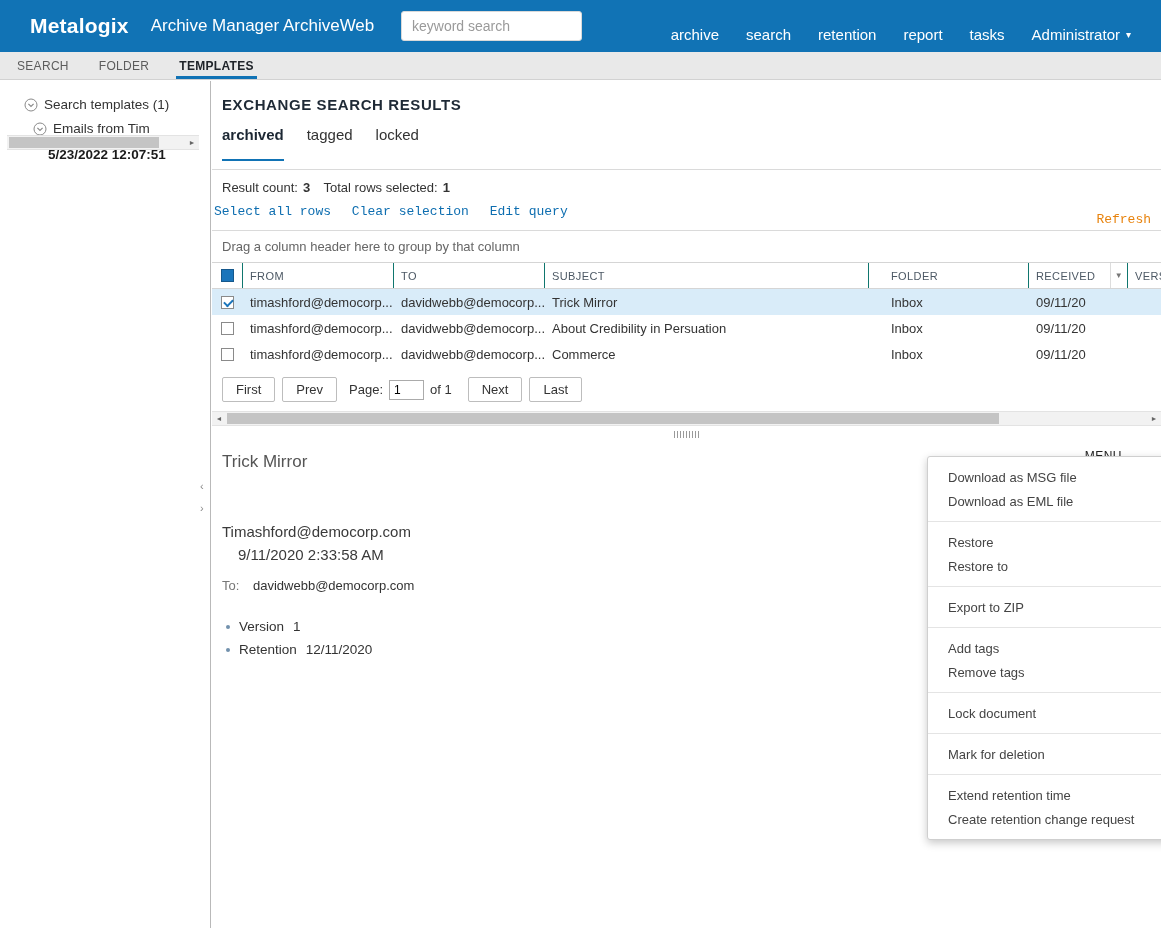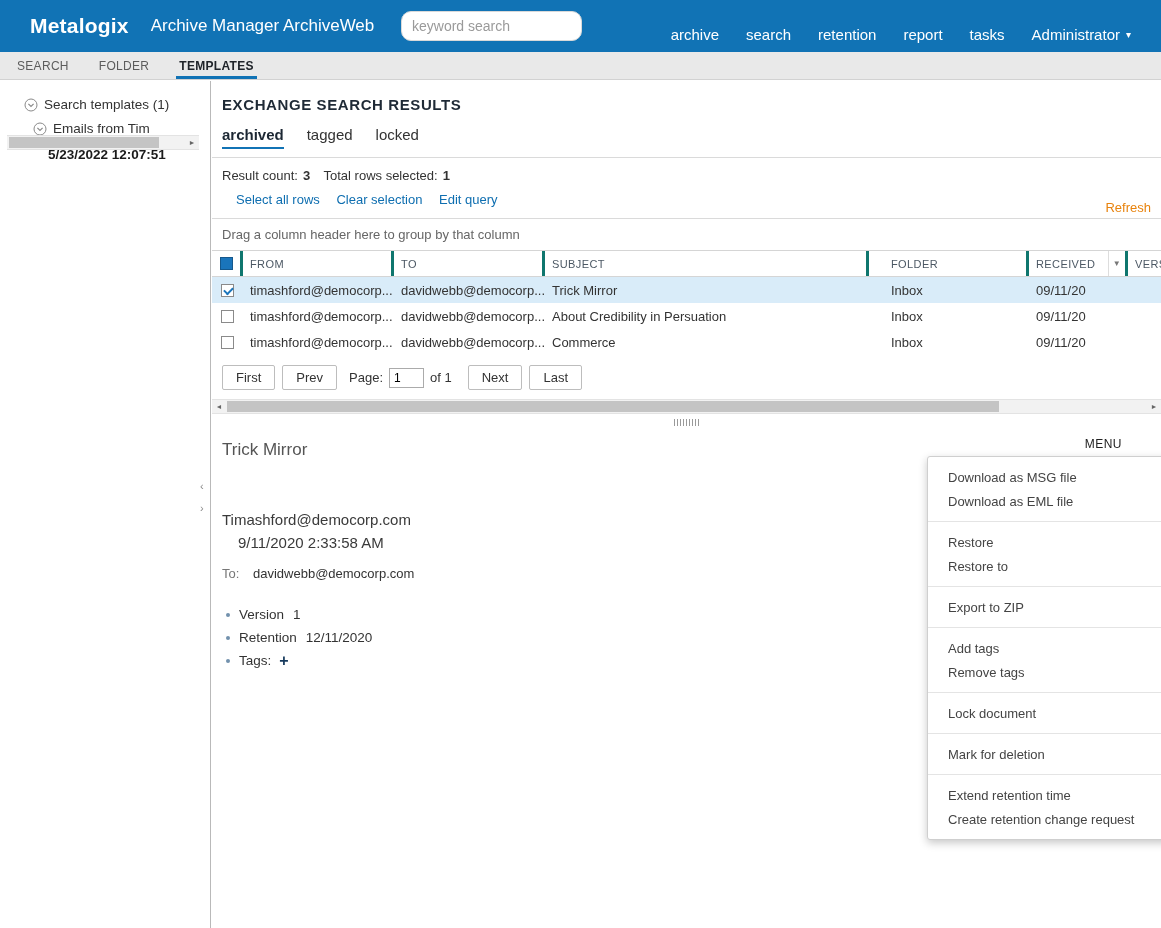--- a/index.html
+++ b/index.html
@@ -13,21 +13,21 @@
   
   .app-header {
     position:absolute; top:0; left:0; width:100%; height:52px;
     background: var(--header-bg, #1173b5);
     display:flex; align-items:center;
   }
   .logo { color:#fff; font-size:21px; font-weight:bold; margin-left:30px; letter-spacing:.2px; }
   .app-title { color:#fff; font-size:17px; margin-left:22px;text-align:center; }
   .kw-search {
     position:absolute; left:401px; top:11px; width:181px; height:30px;
-    border:1px solid #d9d9d9; border-radius:10px; padding:8px 10px; font-size:14px;
+    border:1px solid #d9d9d9; border-radius:3px; padding:8px 10px; font-size:14px;
     font-family:"Liberation Sans",sans-serif; color:#333; outline:none;
   }
   .kw-search::placeholder { color:#9a9a9a; }
   .nav { position:absolute; right:30px; top:0; height:68px; display:flex; align-items:center; gap:27px; }
   .nav-item { color:#fff; font-size:15px; cursor:pointer; position:relative; height:52px; display:flex; align-items:center; }
   .nav-item .caret-up {
     position:absolute; bottom:0; left:50%; margin-left:-6px; width:0; height:0;
     border-left:6px solid transparent; border-right:6px solid transparent; border-bottom:7px solid #fff;
   }
   .nav-item .dd-caret { font-size:10px; margin-left:6px; }
@@ -56,35 +56,35 @@
   .side-hscroll { position:absolute; bottom:27px; left:7px; width:192px; }
   
   .hscroll { position:relative; height:15px; background:#f2f2f2; border-top:1px solid #e3e3e3; border-bottom:1px solid #e3e3e3; }
   .hscroll .thumb { position:absolute; top:1px; height:11px; background:#c4c4c4; }
   .hscroll .sc-arrow { position:absolute; top:0; width:14px; height:100%; display:flex; align-items:center; justify-content:center; font-size:7px; color:#666; cursor:pointer; }
   .sc-arrow.left { left:0; } .sc-arrow.right { right:0; }
   
   .main { position:absolute; top:81px; left:212px; right:0; bottom:0; background:#fff; overflow:hidden; }
   .results-title { margin:15px 0 0 10px; font-size:15px; font-weight:bold; letter-spacing:.6px; color:#1f2a36; }
   .result-tabs { margin:13px 0 0 10px; display:flex; gap:23px; }
-  .rtab { font-size:15px; color:#333; padding-bottom:4px; cursor:pointer; border-bottom:2px solid transparent; }
+  .rtab { font-size:15px; color:#333; padding-bottom:16px; cursor:pointer; border-bottom:2px solid transparent; }
   .rtab.active { font-weight:bold; color:#1c2733; border-bottom-color: var(--accent-blue, #1173b5); }
   .divider { border-top:1px solid #dadada; }
   .d1 { margin-top:8px; } .d2 { margin-top:10px; }
   .counts { margin:10px 0 0 10px; font-size:13px; color:#333; }
   .counts b { margin-left:5px; }
   .counts .sep { display:inline-block; width:10px; }
-  .links-row { margin:9px 10px 0 24px; font-size:13px; position:relative; height:16px; }
+  .links-row { margin:9px 10px 0 2px; font-size:13px; position:relative; height:16px;font-family:Liberation Mono, monospace; }
   .links-row a { color: var(--link-blue, #0e6eb0); text-decoration:none; margin-right:13px; cursor:pointer; }
   .refresh-link { position:absolute; right:0; top:8px; color: var(--refresh-orange, #e8830d) !important; margin-right:0 !important; }
   .group-hint { margin:8px 0 8px 10px; font-size:13px; color:#666; }
   
   .grid { border-top:1px solid #d5d5d5; }
   .grid-header { display:flex; height:26px; border-bottom:1px solid #d5d5d5; align-items:center; }
-  .th { font-size:11px; color:#4c5864; letter-spacing:.4px; padding-left:7px; height:100%; display:flex; align-items:center; border-right:3px solid #0f766e; overflow:hidden; white-space:nowrap; }
+  .th { font-size:11px; color:#4c5864; letter-spacing:.4px; padding-left:7px; height:100%; display:flex; align-items:center; border-right:1px solid #0f766e; overflow:hidden; white-space:nowrap; }
   .row { display:flex; height:26px; align-items:center; font-size:13px; color:#333; cursor:pointer; }
   .row[data-selected="true"] { background: var(--selected-row-bg, #d9ecf9); }
   .td { padding-left:7px; overflow:hidden; white-space:nowrap; height:100%; display:flex; align-items:center; }
   .col-cb { width:31px; flex:0 0 31px; justify-content:center; padding-left:0; }
   .col-from { width:151px; flex:0 0 151px; }
   .col-to { width:151px; flex:0 0 151px; }
   .col-subject { width:324px; flex:0 0 324px; }
   .col-folder { width:145px; flex:0 0 145px;margin-left:15px; }
   .col-received { width:99px; flex:0 0 99px; position:relative; }
   .col-version { flex:1; border-right:none !important; }
@@ -302,25 +302,20 @@
       <div class="detail-line">
         <span class="dot"></span>
         <span>Version</span>
         <span class="detail-value">1</span>
       </div>
       <div class="detail-line">
         <span class="dot"></span>
         <span>Retention</span>
         <span class="detail-value">12/11/2020</span>
       </div>
-      <div class="detail-line">
-        <span class="dot"></span>
-        <span>Tags:</span>
-        <span class="plus-btn">+</span>
-      </div>
     </div>
   </div>
 </div>
 
 <div class="ctx-menu">
   <div class="menu-group">
     <div class="menu-item">Download as MSG file</div>
     <div class="menu-item">Download as EML file</div>
   </div>
   <div class="menu-group">

